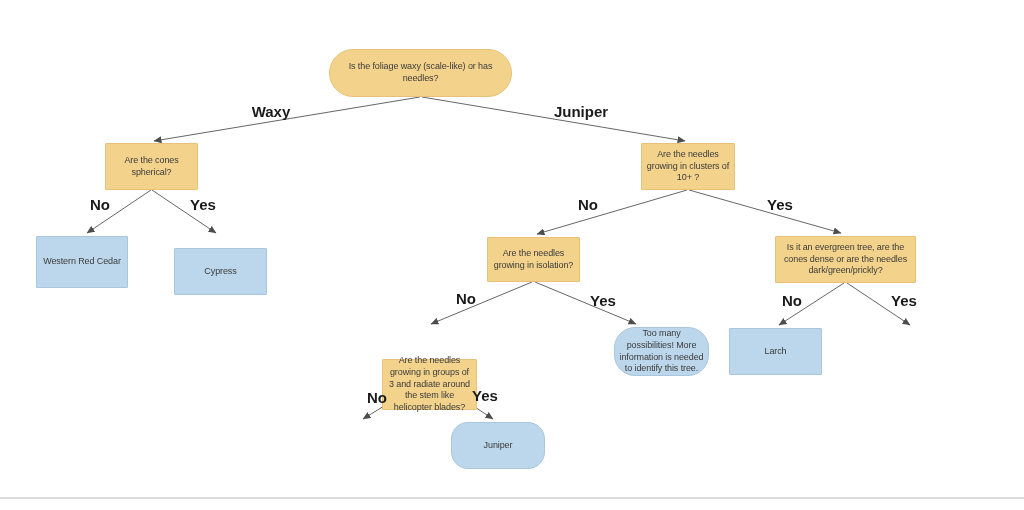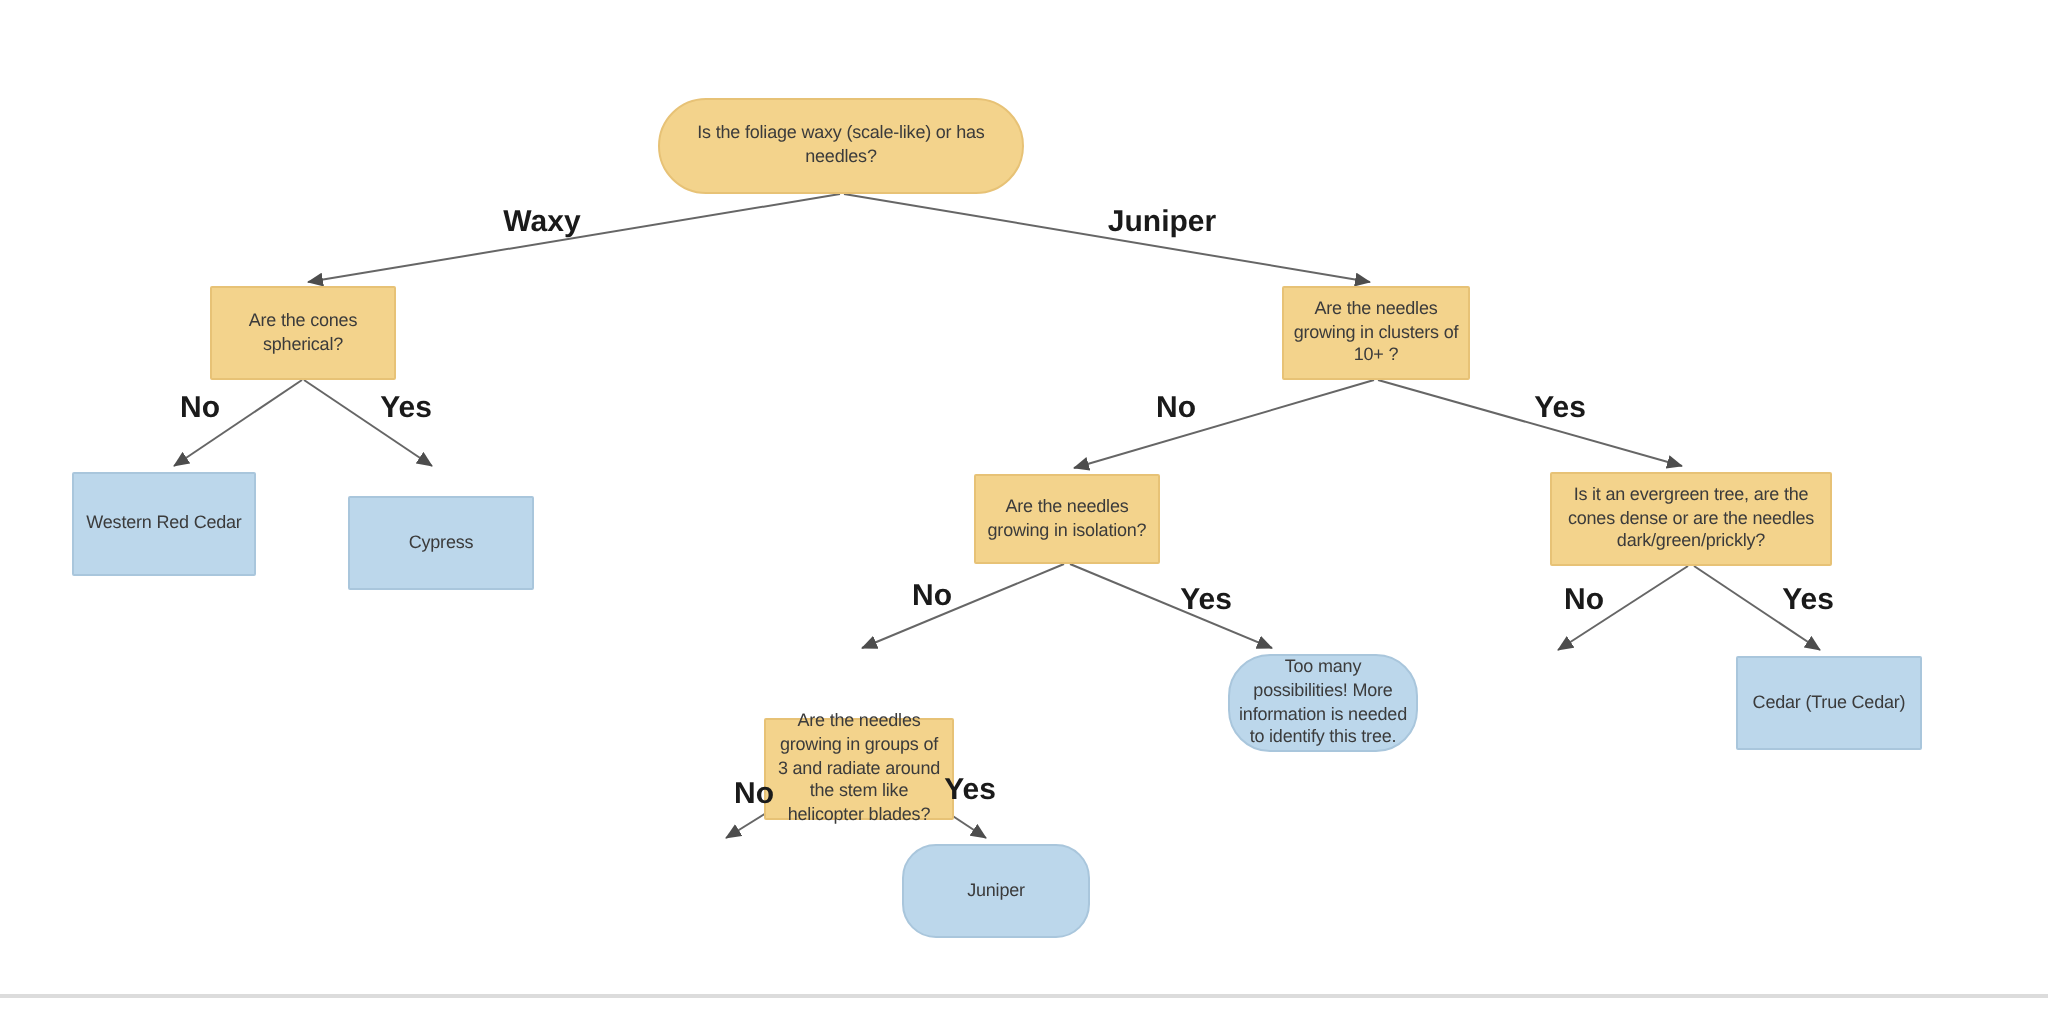--- a/index.html
+++ b/index.html
@@ -70,22 +70,22 @@
   <div class="node a rect" style="left:174px;top:236px;width:93px;height:47px;margin-top:12px;">Cypress</div>
 
   <div class="node q rect" style="left:487px;top:237px;width:93px;height:45px;">Are the needles growing in isolation?</div>
 
   <div class="node q rect" style="left:775px;top:236px;width:141px;height:47px;">Is it an evergreen tree, are the cones dense or are the needles dark/green/prickly?</div>
 
   <div class="node q rect" style="left:382px;top:327px;width:95px;height:51px;margin-top:32px;">Are the needles growing in groups of 3 and radiate around the stem like helicopter blades?</div>
 
   <div class="node a rect" style="left:614px;top:327px;width:95px;height:49px;border-radius:21px;">Too many possibilities! More information is needed to identify this tree.</div>
 
+  <div class="node a rect" style="left:729px;top:328px;width:93px;height:47px;">Larch</div>
 
-  <div class="node a rect" style="left:868px;top:328px;width:93px;height:47px;">Cedar (True Cedar)</div>
 
 
   <div class="node a rect" style="left:451px;top:422px;width:94px;height:47px;border-radius:17px;">Juniper</div>
 
   <div class="edge-label" style="left:271px;top:111px;">Waxy</div>
   <div class="edge-label" style="left:581px;top:111px;">Juniper</div>
   <div class="edge-label" style="left:100px;top:204px;">No</div>
   <div class="edge-label" style="left:203px;top:204px;">Yes</div>
   <div class="edge-label" style="left:588px;top:204px;">No</div>
   <div class="edge-label" style="left:780px;top:204px;">Yes</div>

